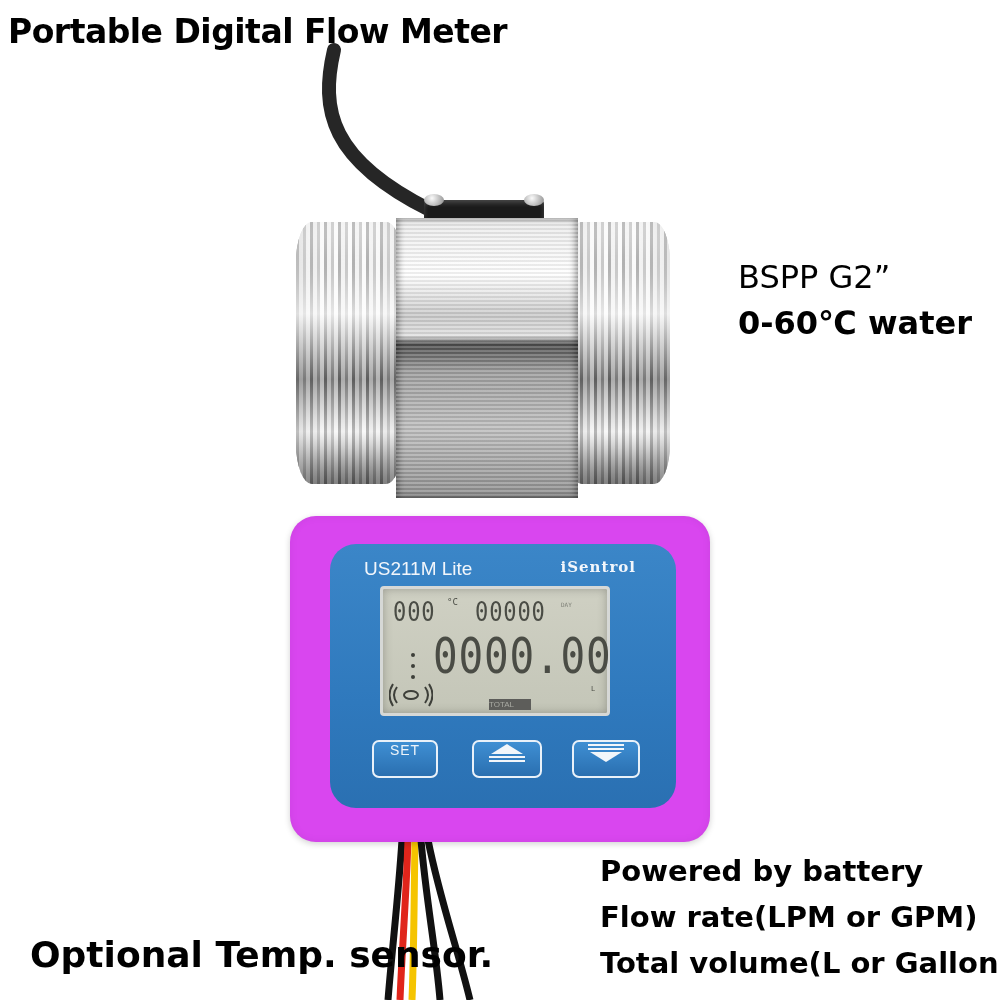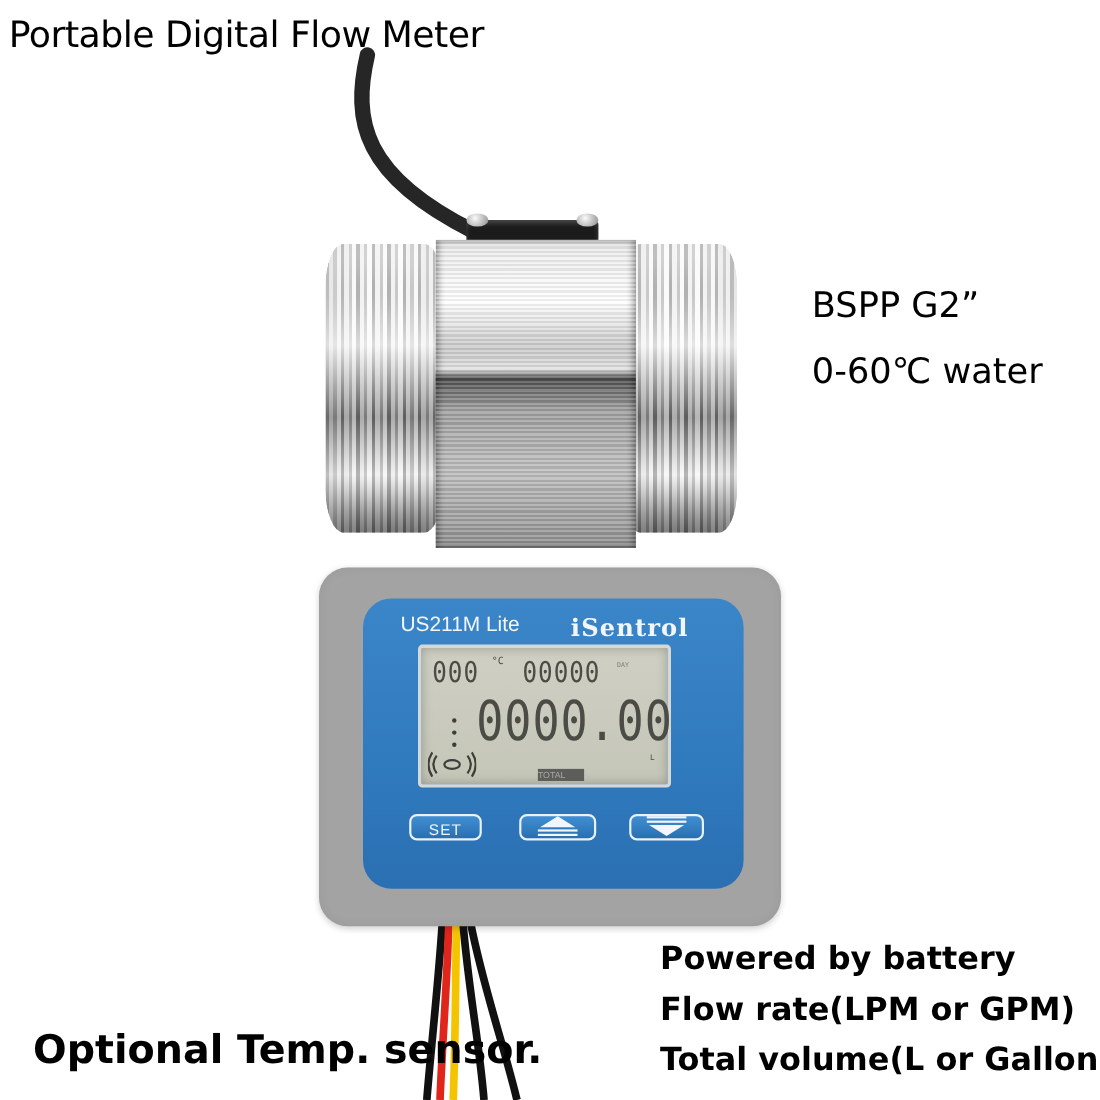--- a/index.html
+++ b/index.html
@@ -1,20 +1,20 @@
 <!DOCTYPE html>
 <html><head>
 <meta charset="utf-8">
 <style>
   html,body{margin:0;padding:0;background:#fff;}
   body{width:1000px;height:1000px;position:relative;overflow:hidden;font-family:"DejaVu Sans","Liberation Sans",sans-serif;color:#000;}
   .txt{position:absolute;font-weight:normal;white-space:nowrap;letter-spacing:-0.5px;}
   #title{left:8px;top:12px;font-size:33px;}
   #spec1{left:738px;top:258px;font-size:32px;font-weight:normal;letter-spacing:0;}
-  #spec2{left:738px;top:318px;font-size:32px;font-weight:normal;letter-spacing:0;}
+  #spec2{left:738px;top:304px;font-size:32px;font-weight:bold;letter-spacing:0;}
   #feat{left:600px;top:848px;font-size:29px;line-height:46px;font-weight:bold;letter-spacing:0;}
   #feat div{white-space:nowrap;}
   #temp{left:30px;top:934px;font-size:36px;font-weight:bold;letter-spacing:0;}
 
   
   #cable-svg{position:absolute;left:0;top:0;width:1000px;height:1000px;pointer-events:none;}
   .thread{position:absolute;top:222px;height:262px;border-radius:16px/40px;
     background:repeating-linear-gradient(90deg,#6f6f6f 0 3px,#e8e8e8 3px 7px,#9a9a9a 7px 10px,#f7f7f7 10px 14px);
     box-shadow:inset 0 30px 30px rgba(255,255,255,.5),inset 0 -30px 30px rgba(0,0,0,.35);}
   #thread-left{left:296px;width:106px;}
@@ -22,59 +22,59 @@
   .thread::after{content:"";position:absolute;inset:0;border-radius:inherit;
     background:linear-gradient(180deg,rgba(255,255,255,.1) 0%,rgba(255,255,255,.75) 35%,rgba(60,60,60,.35) 60%,rgba(255,255,255,.5) 80%,rgba(80,80,80,.4) 100%);}
   #hex{position:absolute;left:396px;top:218px;width:182px;height:280px;
     background:linear-gradient(180deg,#e9e9e9 0%,#ffffff 20%,#c9c9c9 35%,#e0e0e0 42%,#4a4a4a 45%,#9d9d9d 55%,#bdbdbd 75%,#8d8d8d 100%);
     box-shadow:inset 3px 0 6px rgba(0,0,0,.35),inset -3px 0 6px rgba(0,0,0,.35);}
   #hex::before{content:"";position:absolute;inset:0;background:repeating-linear-gradient(180deg,rgba(255,255,255,.18) 0 2px,rgba(0,0,0,.07) 2px 4px);}
   #sensor-cap{position:absolute;left:424px;top:200px;width:120px;height:40px;background:#1b1b1b;border-radius:4px 4px 0 0;box-shadow:inset 0 3px 5px rgba(255,255,255,.2);}
   .screw{position:absolute;top:-6px;width:20px;height:12px;border-radius:50%;background:radial-gradient(circle at 40% 35%,#fafafa,#888);}
 
   
-  #unit{position:absolute;left:290px;top:516px;width:420px;height:326px;background:#a3a3a3;border-radius:26px;
+  #unit{position:absolute;left:290px;top:516px;width:420px;height:326px;background:#d946ef;border-radius:26px;
     box-shadow:0 2px 6px rgba(0,0,0,.18),inset 0 0 10px rgba(0,0,0,.06);}
   #panel{position:absolute;left:40px;top:28px;width:346px;height:264px;background:linear-gradient(180deg,#3b86c8 0%,#2f79bd 60%,#2a70b2 100%);border-radius:26px;}
   #model{position:absolute;left:34px;top:14px;color:#f2f6fb;font-size:19px;font-family:"Liberation Sans",sans-serif;}
-  #brand{position:absolute;right:50px;top:14px;color:#f2f6fb;font-size:22px;font-family:"DejaVu Serif",serif;font-weight:bold;letter-spacing:1px;}
+  #brand{position:absolute;right:40px;top:14px;color:#f2f6fb;font-size:15px;font-family:"DejaVu Serif",serif;font-weight:bold;letter-spacing:1px;}
   #lcd{position:absolute;left:50px;top:42px;width:224px;height:124px;background:linear-gradient(180deg,#cfd0c3 0%,#c4c6b8 100%);
     border:3px solid #d6d8d6;border-radius:4px;box-shadow:inset 0 0 10px rgba(0,0,0,.25);}
   .seg{position:absolute;color:#4a4c45;font-family:"DejaVu Sans Mono",monospace;}
   #lcd-temp{left:10px;top:8px;font-size:26px;letter-spacing:1px;transform:scaleX(.85);transform-origin:left;}
   #lcd-temp-unit{left:64px;top:8px;font-size:9px;}
   #lcd-days{left:92px;top:8px;font-size:26px;letter-spacing:1px;transform:scaleX(.85);transform-origin:left;}
   #lcd-days-unit{left:178px;top:12px;font-size:6px;color:#7d7f76;}
   #lcd-main{left:50px;top:38px;font-size:50px;letter-spacing:1px;transform:scaleX(.82);transform-origin:left;}
   #lcd-main-unit{left:208px;top:96px;font-size:7px;}
   #lcd-total{position:absolute;left:106px;top:110px;width:42px;height:11px;background:#5d5d5a;color:#a8a9a2;font-size:8px;text-align:left;line-height:11px;font-family:"Liberation Sans",sans-serif;}
   #signal-icon{position:absolute;left:6px;top:92px;}
   #drop-icon{position:absolute;left:26px;top:62px;}
-  .btn{position:absolute;top:196px;width:66px;height:24px;border:2.5px solid #e9f1f9;border-radius:7px;
-    background:linear-gradient(180deg,#3f8fd3,#2a6fb0);box-sizing:border-box;display:flex;align-items:flex-end;justify-content:center;cursor:pointer;}
+  .btn{position:absolute;top:196px;width:66px;height:38px;border:2.5px solid #e9f1f9;border-radius:7px;
+    background:linear-gradient(180deg,#3f8fd3,#2a6fb0);box-sizing:border-box;display:flex;align-items:flex-start;justify-content:center;cursor:pointer;}
   #btn-set{left:42px;}
   #btn-up{left:142px;width:70px;}
   #btn-down{left:242px;width:68px;}
   #btn-set span{color:#eef4fa;font-size:14px;letter-spacing:1px;font-family:"Liberation Sans",sans-serif;}
 </style>
 </head>
 <body>
 
 <svg id="cable-svg" viewBox="0 0 1000 1000">
   <path d="M334 50 C 320 110, 330 160, 430 210" stroke="#262626" stroke-width="14" fill="none" stroke-linecap="round"></path>
   <g fill="none" stroke-width="7">
     <path d="M402 840 C 398 900, 392 950, 388 1000" stroke="#111"></path>
     <path d="M408 840 C 406 900, 402 950, 400 1000" stroke="#e0251b"></path>
     <path d="M415 840 C 414 900, 414 950, 412 1000" stroke="#f5c400"></path>
     <path d="M421 840 C 426 900, 436 950, 440 1000" stroke="#111"></path>
     <path d="M428 840 C 440 900, 458 950, 470 1000" stroke="#111"></path>
   </g>
 </svg>
 
-<div class="txt" id="title" style="font-weight:normal;font-size:33px;">Portable Digital Flow Meter</div>
+<div class="txt" id="title" style="font-weight:bold;font-size:33px;">Portable Digital Flow Meter</div>
 
 <div>
   <div class="thread" id="thread-left"></div>
   <div class="thread" id="thread-right"></div>
   <div id="sensor-cap">
     <div class="screw" style="left:0"></div>
     <div class="screw" style="right:0"></div>
   </div>
   <div id="hex"></div>
 </div>

